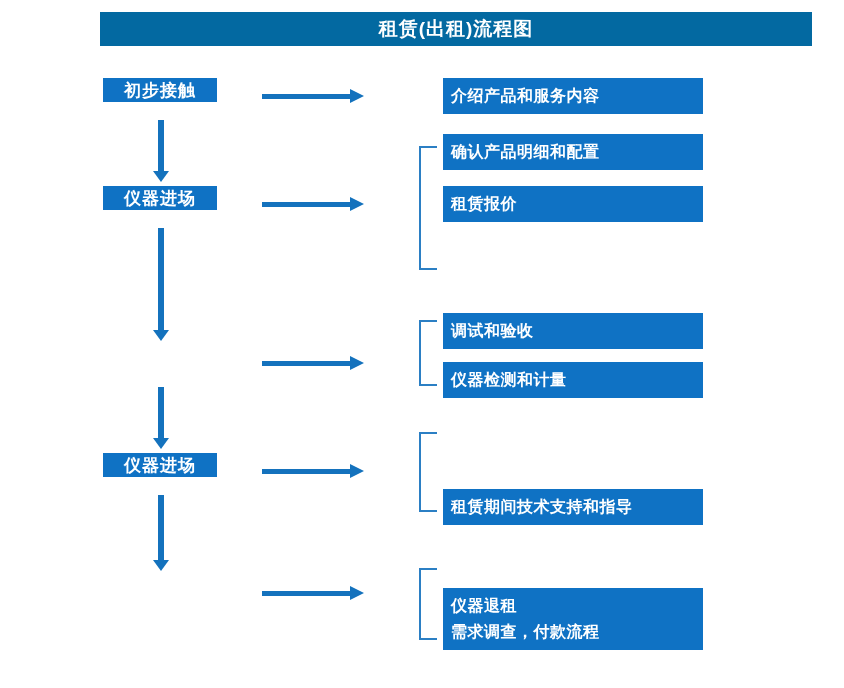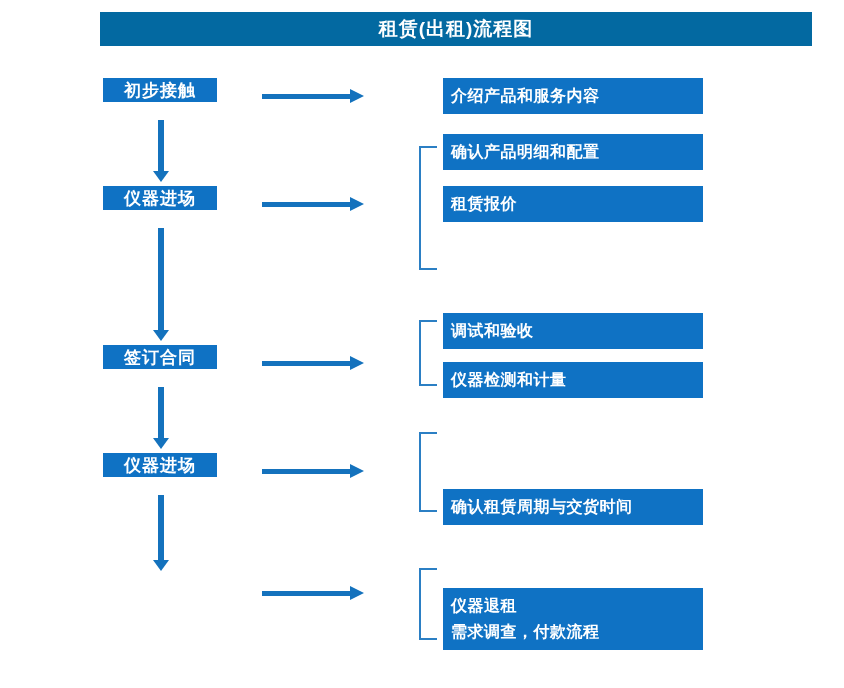--- a/index.html
+++ b/index.html
@@ -131,21 +131,20 @@
 </style>
 </head>
 <body>
 
 <div id="canvas">
 
   <div class="title-banner">租赁(出租)流程图</div>
 
   <div class="stage-box" style="top:78px">初步接触</div>
   <div class="stage-box" style="top:186px">仪器进场</div>
-  <div class="stage-box" style="top:345px">签订合同</div>
   <div class="stage-box" style="top:453px">仪器进场</div>
 
   <div class="v-arrow" style="top:120px;height:62px">
     <div class="shaft" style="height:51px"></div>
       <div class="head"></div>
   </div>
   <div class="v-arrow" style="top:228px;height:113px">
     <div class="shaft" style="height:102px"></div>
       <div class="head"></div>
   </div>
@@ -182,17 +181,17 @@
   <div class="bracket" style="top:146px;height:124px"></div>
   <div class="bracket" style="top:320px;height:66px"></div>
   <div class="bracket" style="top:432px;height:80px"></div>
   <div class="bracket" style="top:568px;height:72px"></div>
 
   <div class="detail-box" style="top:78px">介绍产品和服务内容</div>
   <div class="detail-box" style="top:186px">租赁报价</div>
   <div class="detail-box" style="top:134px">确认产品明细和配置</div>
   <div class="detail-box" style="top:313px">调试和验收</div>
   <div class="detail-box" style="top:362px">仪器检测和计量</div>
-  <div class="detail-box" style="top:489px">确认租赁周期与交货时间</div>
+  <div class="detail-box" style="top:489px">租赁期间技术支持和指导</div>
   <div class="detail-box" style="top:588px">仪器退租</div>
   <div class="detail-box" style="top:614px">需求调查，付款流程</div>
 
 </div>
 
 </body></html>

